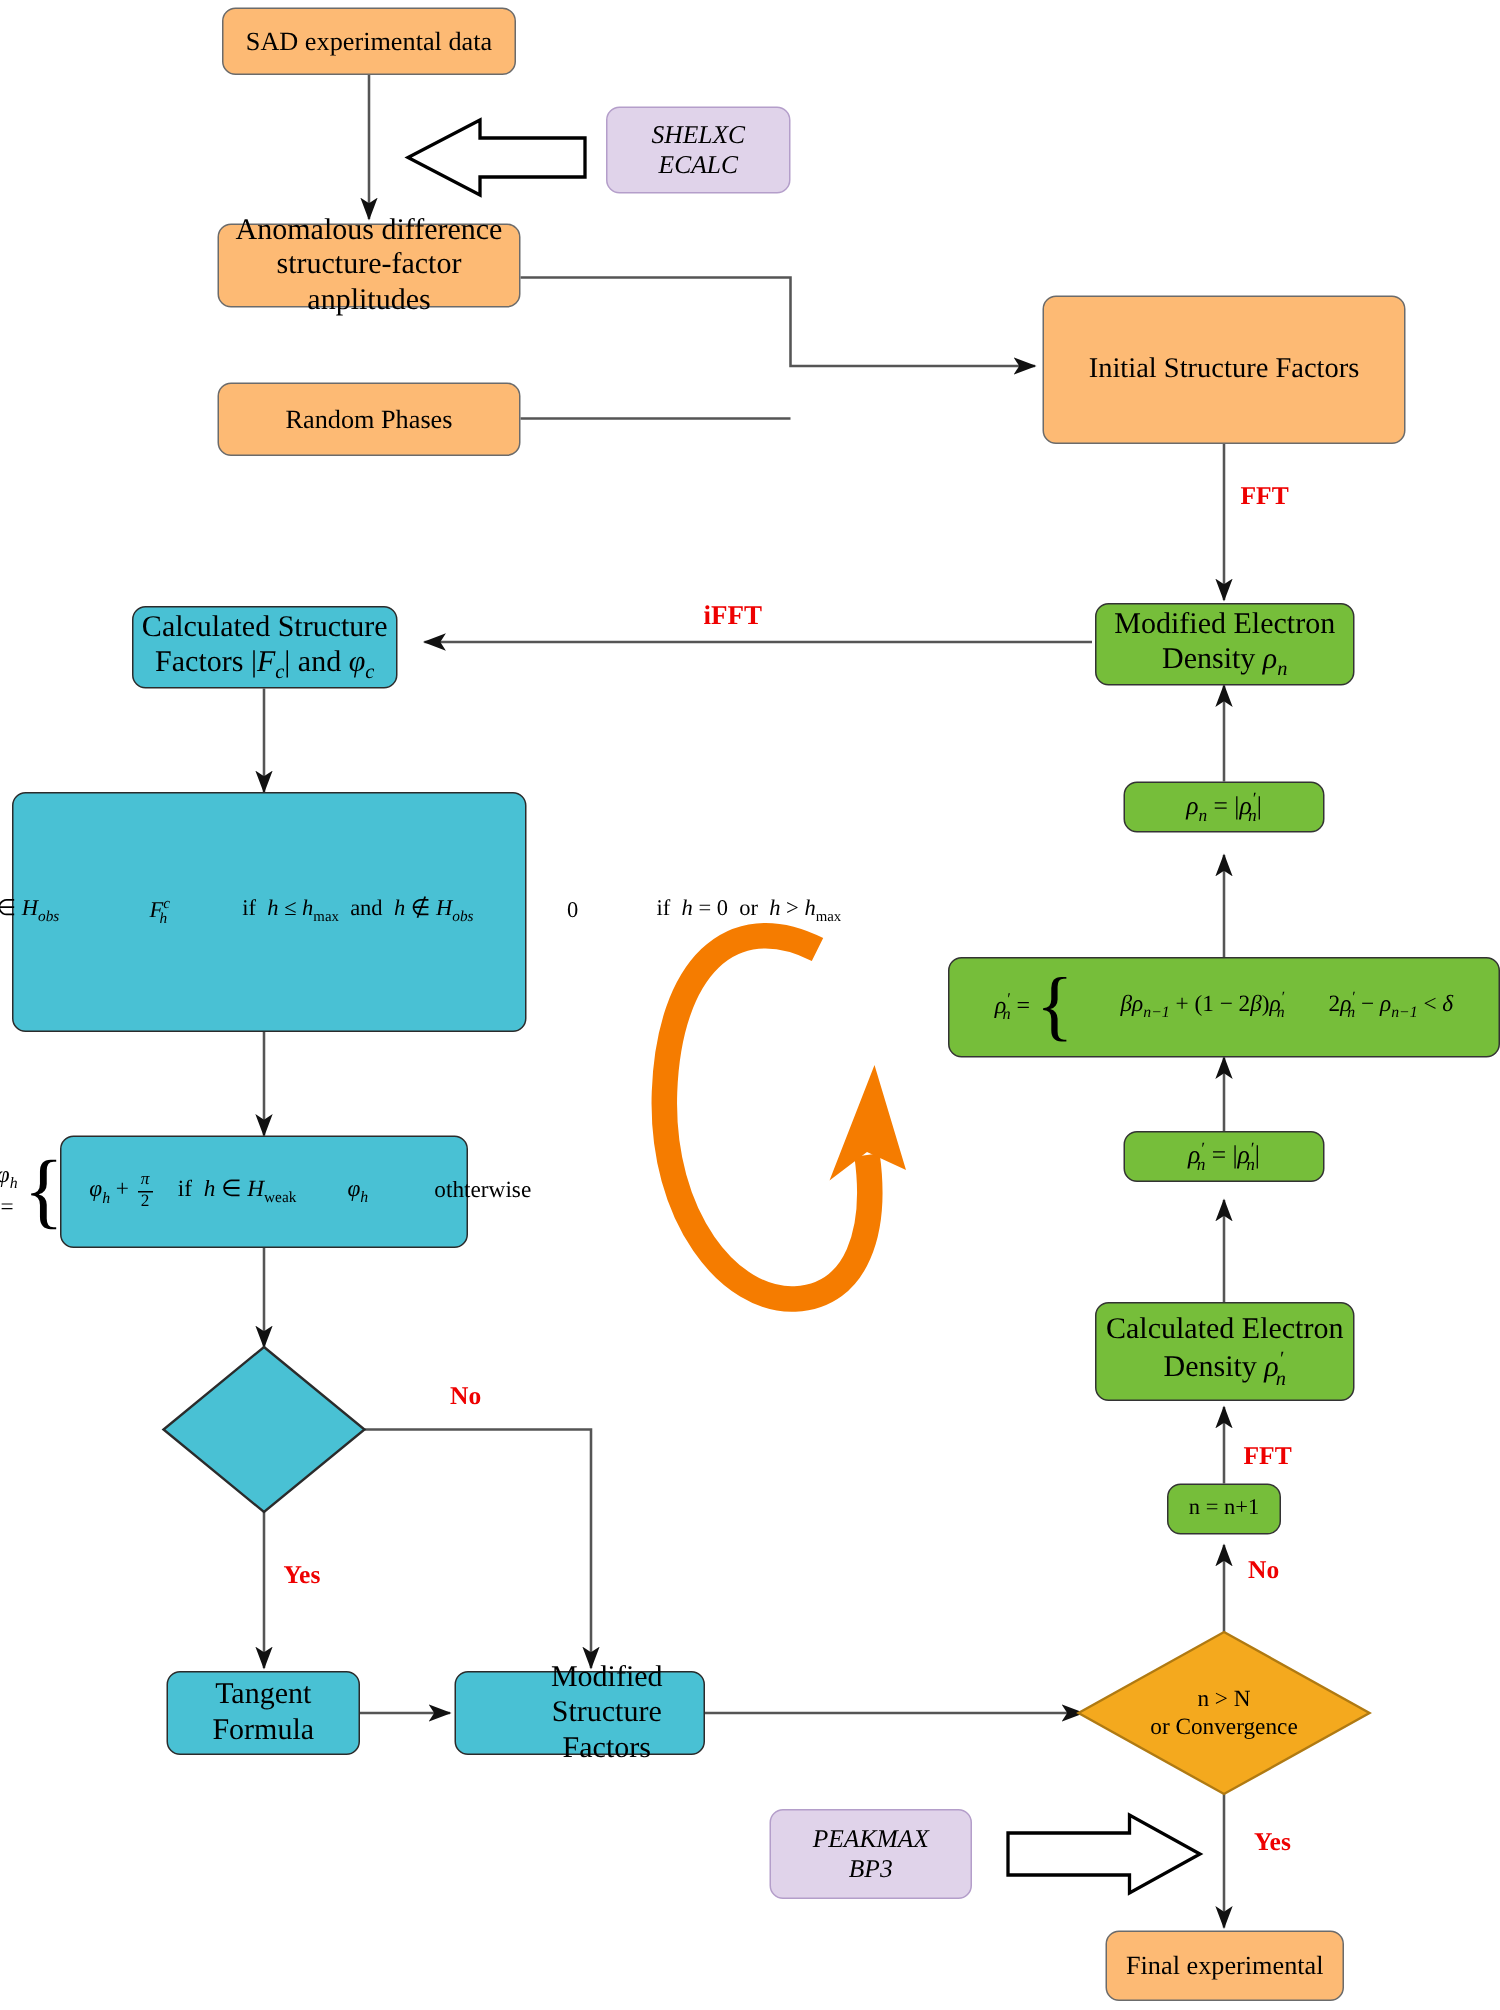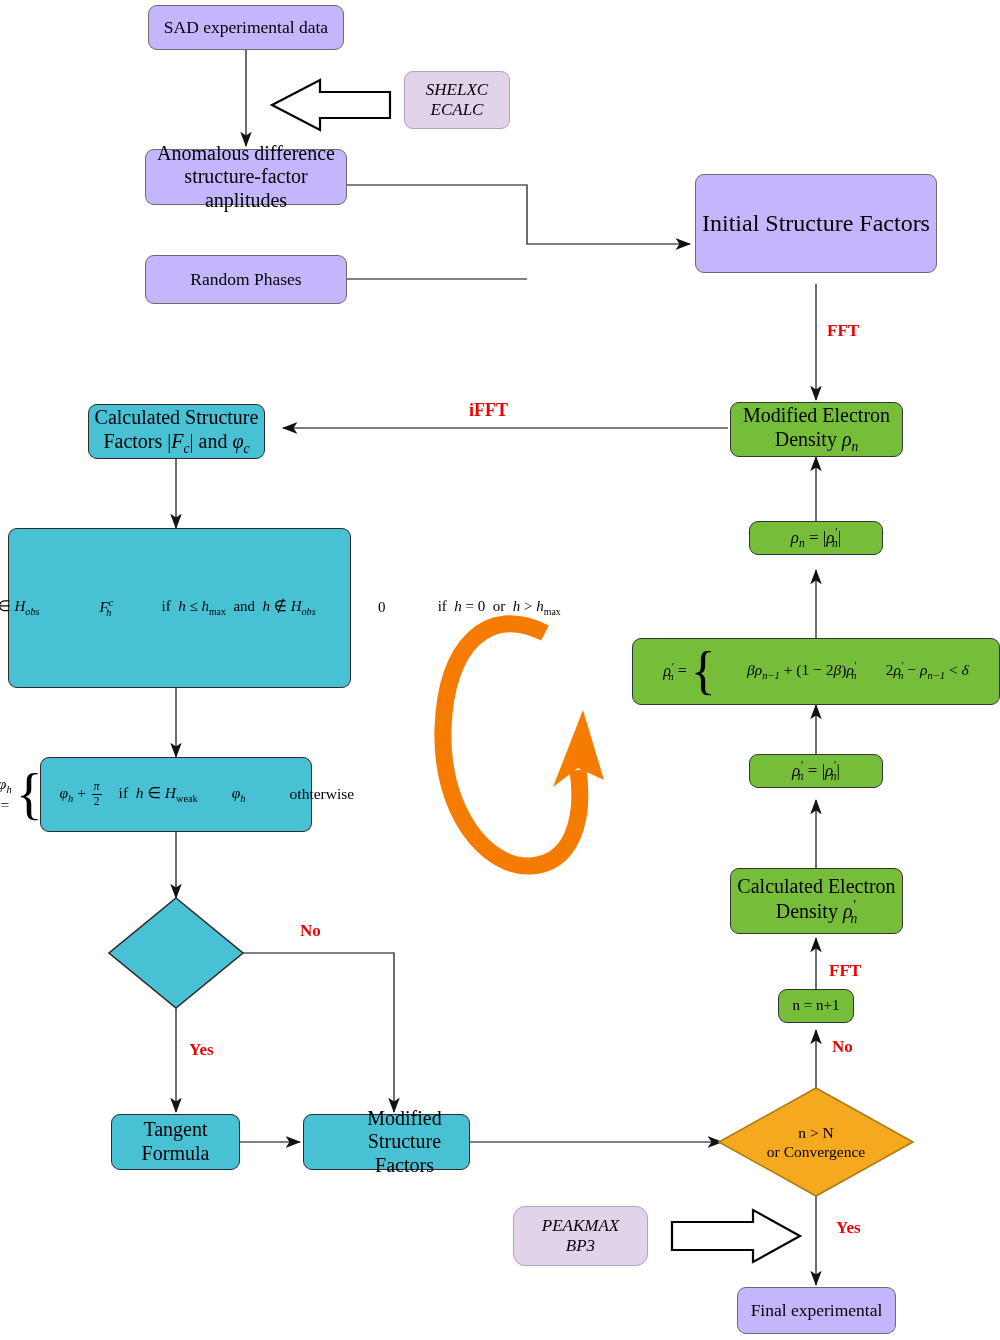--- a/index.html
+++ b/index.html
@@ -1,20 +1,20 @@
 <!DOCTYPE html>
 <html><head>
 <meta charset="utf-8">
 <style>
   html,body{margin:0;padding:0;background:#fff;}
   body{font-family:"Liberation Serif", serif;}
   #canvas{position:relative;width:1000px;height:1340px;background:#fff;overflow:hidden;}
   .node{position:absolute;box-sizing:border-box;display:flex;align-items:center;justify-content:center;
         text-align:center;border:1.6px solid #555;border-radius:9px;line-height:1.18;}
-  .yellow{background:#c4b5fd;border-color:#6b6b6b;}
+  .yellow{background:#fdba74;border-color:#6b6b6b;}
   .cyan{background:#49C1D4;border-color:#2b2b2b;}
   .green{background:#76BE3A;border-color:#333;}
   .purple{background:#E0D3EA;border-color:#B49ECA;}
   .t16{font-size:20px;}
   .t17{font-size:17.5px;}
   .t15{font-size:15px;}
   .ital{font-style:italic;font-size:17px;}
   .diamond{position:absolute;}
   .diamond .dlabel{position:absolute;inset:0;display:flex;align-items:center;justify-content:center;
         text-align:center;font-size:15.5px;line-height:1.25;color:#000;}
@@ -104,39 +104,39 @@
 
     <g>
       <path d="M816,1088 L913,1142 L816,1196 L719,1142 Z" fill="#F4A91E" stroke="#b07a12" stroke-width="1.6"></path>
     </g>
   </svg>
 
   <div class="node yellow t17" style="left:148px;top:5px;width:196px;height:45px;">
     <span>SAD experimental data</span>
   </div>
 
-  <div class="node purple" style="left:404px;top:71px;width:106px;height:58px;">
+  <div class="node purple" style="left:404px;top:71px;width:123px;height:58px;">
     <div>
       <div class="ital">SHELXC</div>
       <div class="ital">ECALC</div>
     </div>
   </div>
 
   <div class="node yellow t16" style="left:145px;top:149px;width:202px;height:56px;">
     <div>
       <div>Anomalous difference</div>
       <div>structure-factor anplitudes</div>
     </div>
   </div>
 
   <div class="node yellow t17" style="left:145px;top:255px;width:202px;height:49px;">
     <span>Random Phases</span>
   </div>
 
-  <div class="node yellow" style="left:695px;top:174px;width:242px;height:99px;font-size:24px;">
+  <div class="node yellow" style="left:695px;top:197px;width:242px;height:99px;font-size:19px;">
     <span>Initial Structure Factors</span>
   </div>
 
   <div class="lab" style="left:827px;top:321px;">FFT</div>
 
   <div class="node green t16" style="left:730px;top:402px;width:173px;height:55px;">
     <div>
       <div>Modified Electron</div>
       <div>Density&nbsp;<i class="mi">ρ</i><sub class="sm">n</sub></div>
     </div>
@@ -188,21 +188,21 @@
     <div class="dlabel">
       <div>
         <div>n &gt; N</div>
         <div>or Convergence</div>
       </div>
     </div>
   </div>
 
   <div class="lab" style="left:836px;top:1218px;">Yes</div>
 
-  <div class="node purple" style="left:513px;top:1206px;width:135px;height:60px;border-radius:12px;">
+  <div class="node purple" style="left:513px;top:1206px;width:135px;height:60px;">
     <div>
       <div class="ital">PEAKMAX</div>
       <div class="ital">BP3</div>
     </div>
   </div>
 
   <div class="node yellow t17" style="left:737px;top:1287px;width:159px;height:47px;">
     <span>Final experimental</span>
   </div>
 

